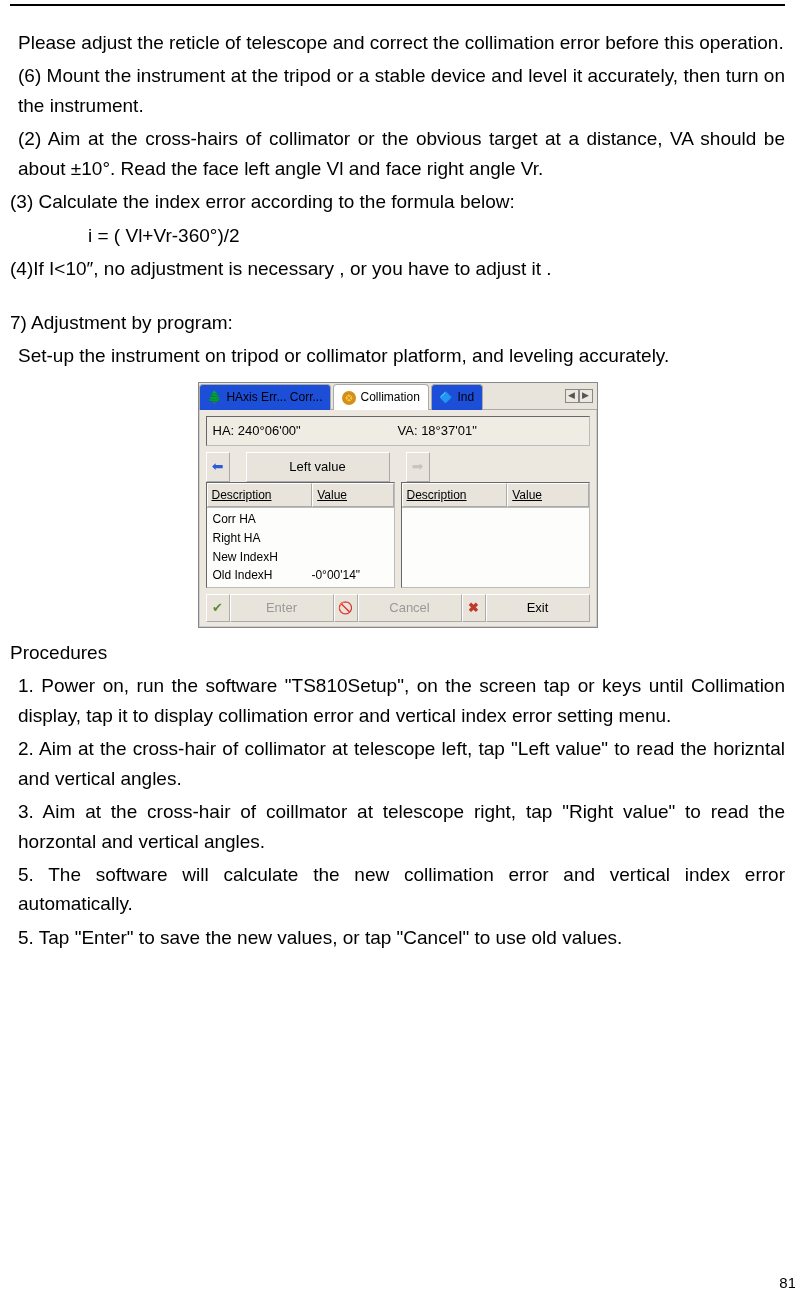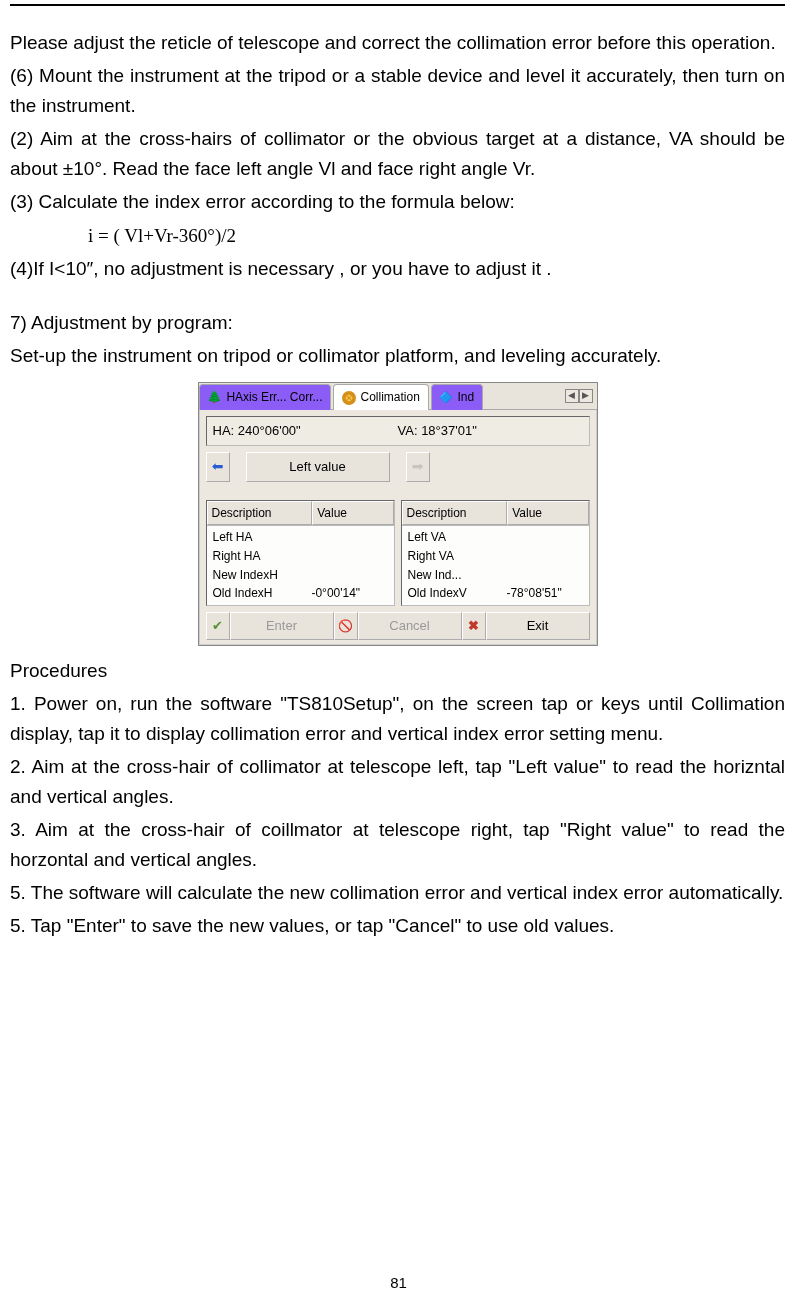--- a/index.html
+++ b/index.html
@@ -8,23 +8,23 @@
     font-size: 19px;
     line-height: 1.55;
     color: #000;
     background: #fff;
     width: 795px;
     min-height: 1312px;
     padding: 4px 10px 0 10px;
     position: relative;
   }
   .hr-top { border-top: 2px solid #000; margin-bottom: 22px; }
-  .para { text-align: justify; }
+  .para { text-align: justify; margin-left: 8px; }
   .para-block { margin-bottom: 4px; }
-  .indent-formula { padding-left: 78px; font-family: Liberation Serif, serif; }
+  .indent-formula { padding-left: 78px; }
   .spacer { height: 20px; }
   .screenshot-wrap { text-align: center; margin: 12px 0 10px 0; }
   .screenshot {
     display: inline-block;
     width: 400px;
     background: #e8e4dc;
     border: 1px solid #888;
     font-family: Arial, sans-serif;
     font-size: 12px;
     color: #000;
@@ -38,21 +38,21 @@
   }
   .tab {
     display: flex;
     align-items: center;
     gap: 4px;
     padding: 3px 8px;
     border: 1px solid #aaa;
     border-bottom: none;
     border-top-left-radius: 4px;
     border-top-right-radius: 4px;
-    background: #8b5cf6;
+    background: #1d4ed8;
     font-size: 12px;
     position: relative;
     top: 1px;
     margin-right: 2px;
   }
   .tab.active { background: #ffffff; z-index: 2; }
   .tab-scroll { margin-left: auto; display: flex; align-items: center; padding-right: 4px; gap: 0; }
   .tab-scroll span {
     display: inline-flex; width: 14px; height: 14px;
     border: 1px solid #888; background: #ece8df;
@@ -66,21 +66,21 @@
     padding: 4px 6px;
     display: grid;
     grid-template-columns: 1fr 1fr;
     font-size: 13px;
     margin-bottom: 6px;
   }
   .btnrow {
     display: grid;
     grid-template-columns: 24px 1fr 24px 1fr;
     gap: 16px;
-    margin-bottom: 18px;
+    margin-bottom: 0;
   }
   .btn-small {
     border: 1px outset #fff;
     background: #e8e4dc;
     text-align: center;
     font-size: 13px;
     padding: 3px 0;
     display: flex;
     align-items: center;
     justify-content: center;
@@ -103,20 +103,21 @@
   .list-header {
     display: grid;
     grid-template-columns: 1.3fr 1fr;
     background: #e8e4dc;
     border-bottom: 1px solid #bbb;
   }
   .list-header div {
     padding: 2px 4px;
     border: 1px outset #fff;
     font-size: 12px;
+    text-decoration: underline;
   }
   .list-rows { padding: 2px 2px; }
   .list-row {
     display: grid;
     grid-template-columns: 1.3fr 1fr;
     padding: 0 4px;
   }
   .bottom-btns {
     display: grid;
     grid-template-columns: 24px 1fr 24px 1fr 24px 1fr;
@@ -143,21 +144,21 @@
     content:""; position:absolute; background:#d49019; left:50%; top:50%;
     width:12px; height:1px; transform:translate(-50%,-50%) rotate(45deg);
   }
   .coll-icon::after { transform:translate(-50%,-50%) rotate(-45deg); }
   .ind-icon::before { content: "🔷"; font-size: 11px; }
   .page-num {
     position: absolute;
     bottom: 18px;
     width: 100%;
     left: 1px;
-    text-align: center;
+    text-align: right;
     font-size: 15px;
   }
 </style>
 </head>
 <body>
 
 <div class="hr-top"></div>
 
 <div class="para para-block">Please adjust the reticle of telescope and correct the collimation error before this operation.</div>
 <div class="para para-block">(6) Mount the instrument at the tripod or a stable device and level it accurately, then turn on the instrument.</div>
@@ -217,59 +218,41 @@
       </div>
 
       <div class="lists">
         <div class="listbox">
           <div class="list-header">
             <div>Description</div>
             <div>Value</div>
           </div>
           <div class="list-rows">
             <div class="list-row">
-                <span>Left HA</span>
+                <span>Corr HA</span>
                 <span></span>
               </div>
             <div class="list-row">
                 <span>Right HA</span>
                 <span></span>
               </div>
             <div class="list-row">
                 <span>New IndexH</span>
                 <span></span>
               </div>
             <div class="list-row">
                 <span>Old IndexH</span>
                 <span>-0°00'14"</span>
               </div>
           </div>
         </div>
         <div class="listbox">
           <div class="list-header">
             <div>Description</div>
             <div>Value</div>
-          </div>
-          <div class="list-rows">
-            <div class="list-row">
-                <span>Left VA</span>
-                <span></span>
-              </div>
-            <div class="list-row">
-                <span>Right VA</span>
-                <span></span>
-              </div>
-            <div class="list-row">
-                <span>New Ind...</span>
-                <span></span>
-              </div>
-            <div class="list-row">
-                <span>Old IndexV</span>
-                <span>-78°08'51"</span>
-              </div>
           </div>
         </div>
       </div>
 
       <div class="bottom-btns">
         <div class="iconbox">
             <span class="check"></span>
           </div>
         <div class="btn-small disabled">Enter</div>
         <div class="iconbox">

